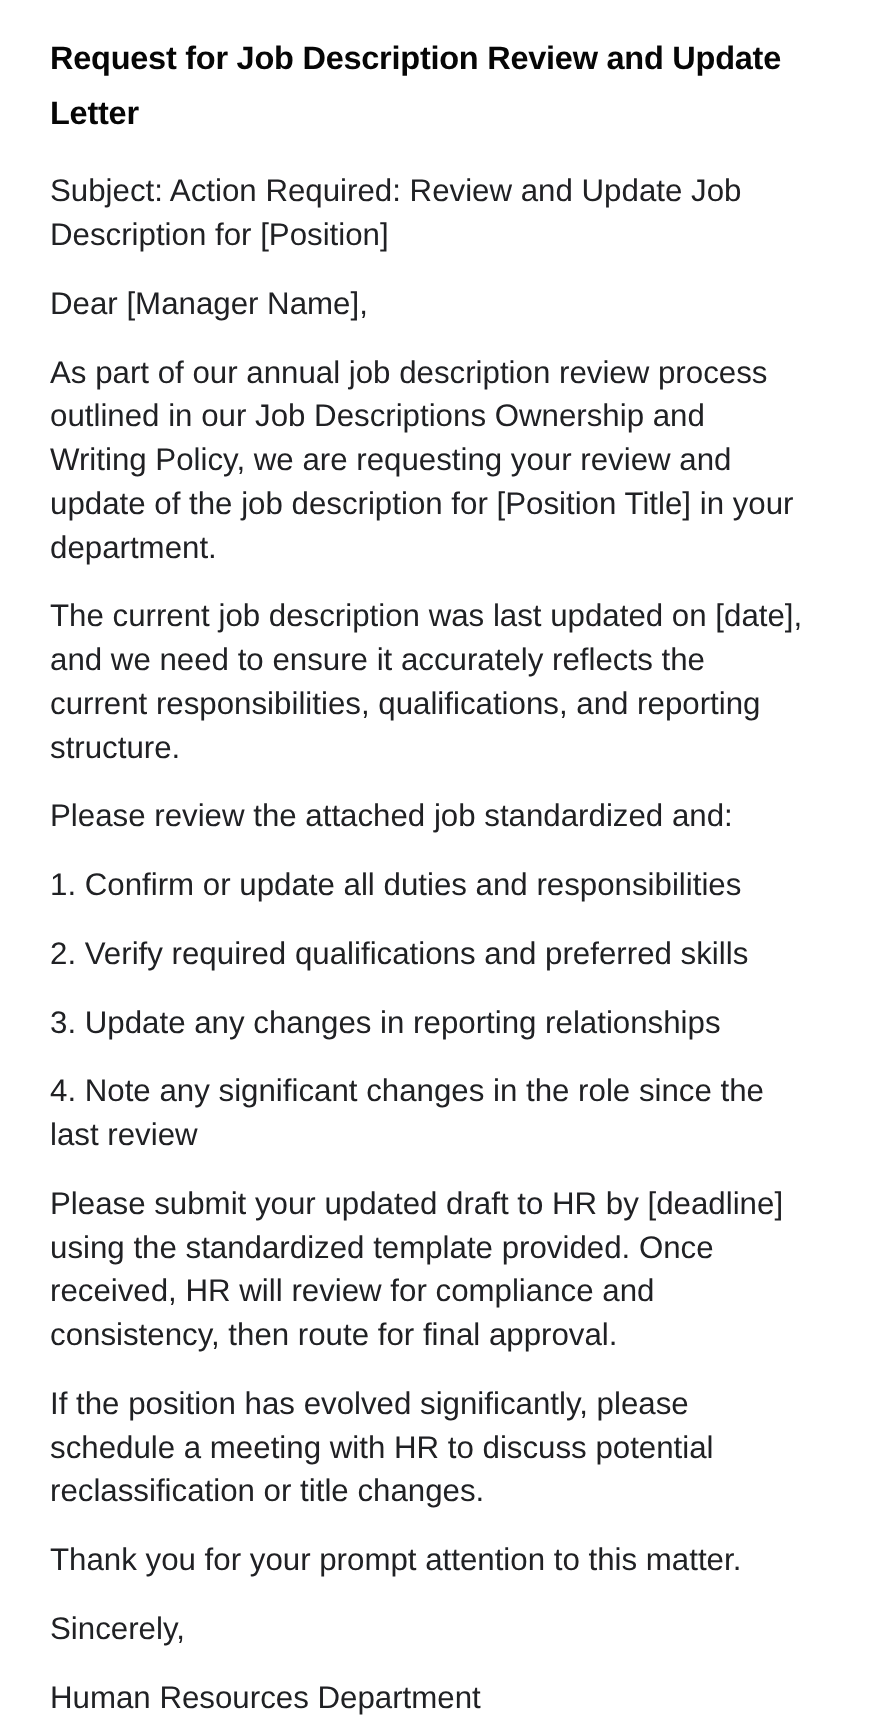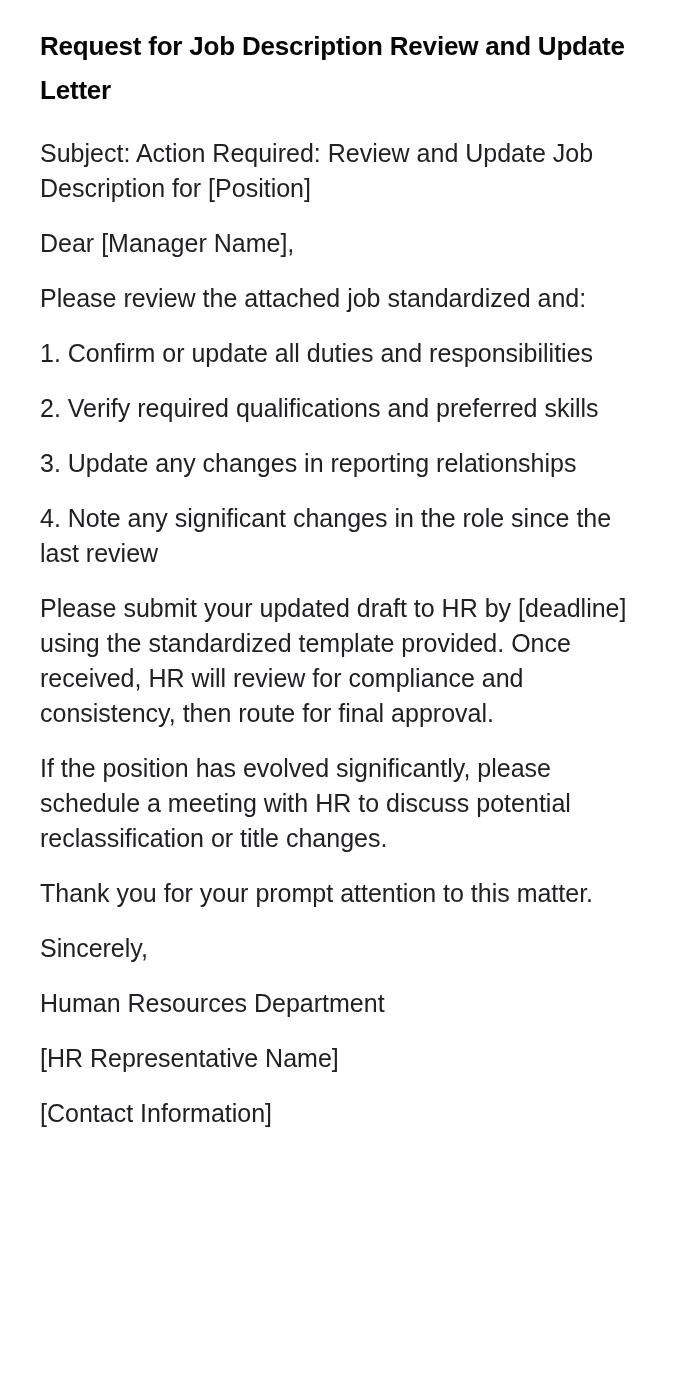--- a/index.html
+++ b/index.html
@@ -41,20 +41,22 @@
   }
 </style>
 </head>
 <body>
 
 <div class="page">
   <h1 class="doc-title">Request for Job Description Review and Update Letter</h1>
   <div class="doc-body">
       <p>Subject: Action Required: Review and Update Job Description for [Position]</p>
       <p>Dear [Manager Name],</p>
+      <p>As part of our annual job description review process outlined in our Job Descriptions Ownership and Writing Policy, we are requesting your review and update of the job description for [Position Title] in your department.</p>
+      <p>The current job description was last updated on [date], and we need to ensure it accurately reflects the current responsibilities, qualifications, and reporting structure.</p>
       <p>Please review the attached job standardized and:</p>
       <p>1. Confirm or update all duties and responsibilities</p>
       <p>2. Verify required qualifications and preferred skills</p>
       <p>3. Update any changes in reporting relationships</p>
       <p>4. Note any significant changes in the role since the last review</p>
       <p>Please submit your updated draft to HR by [deadline] using the standardized template provided. Once received, HR will review for compliance and consistency, then route for final approval.</p>
       <p>If the position has evolved significantly, please schedule a meeting with HR to discuss potential reclassification or title changes.</p>
       <p>Thank you for your prompt attention to this matter.</p>
       <p>Sincerely,</p>
       <p>Human Resources Department</p>

